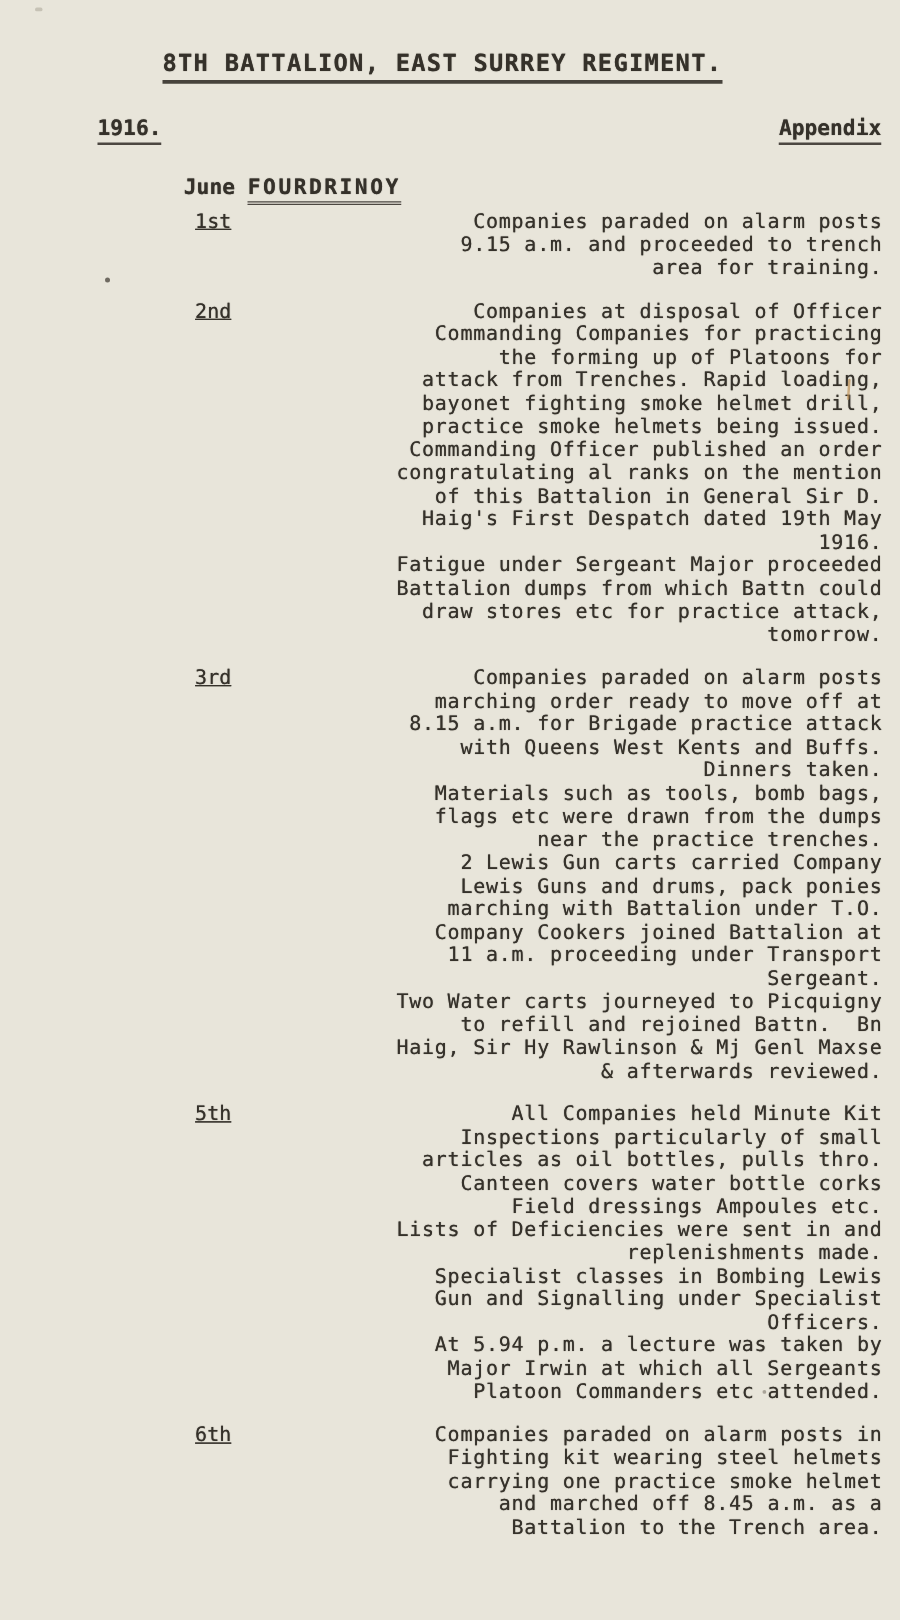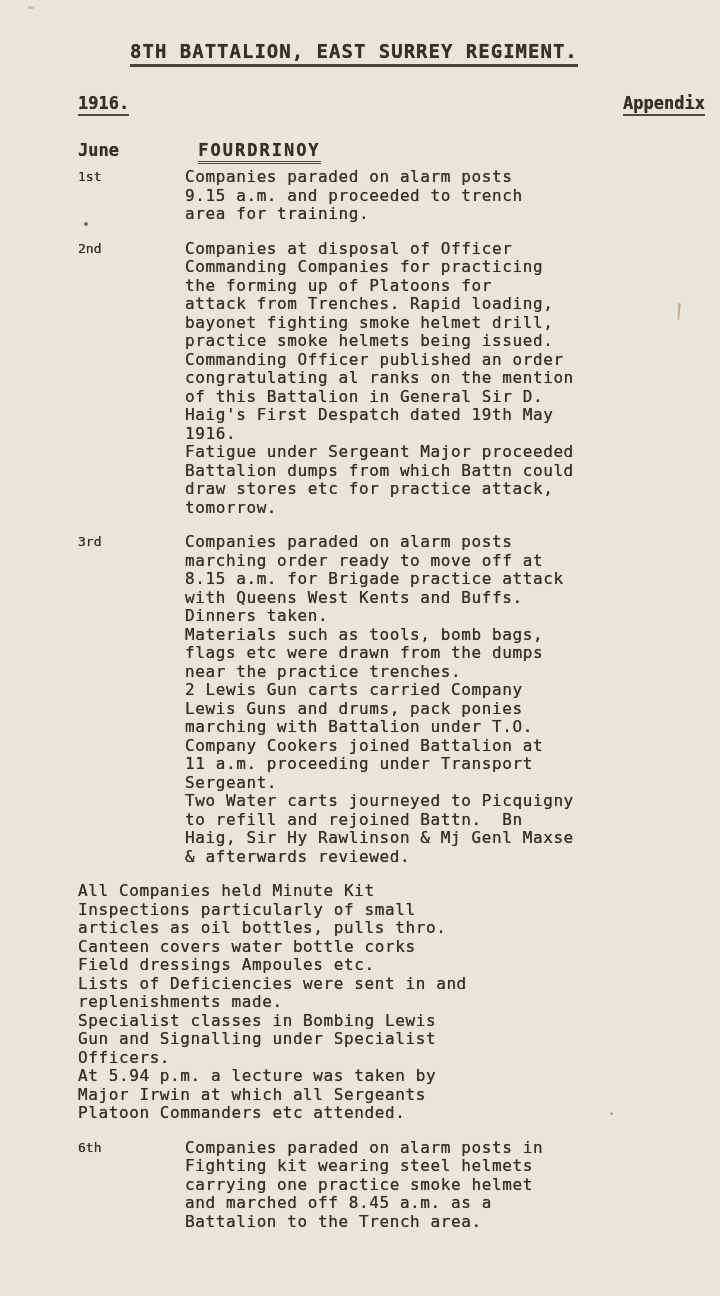--- a/index.html
+++ b/index.html
@@ -11,35 +11,36 @@
     background:
       radial-gradient(ellipse 420px 300px at 85% 3%, rgba(221,214,195,.38), transparent 70%),
       radial-gradient(ellipse 520px 420px at 8% 55%, rgba(224,218,200,.30), transparent 72%),
       radial-gradient(ellipse 640px 520px at 92% 82%, rgba(225,219,202,.30), transparent 72%),
       radial-gradient(ellipse 300px 200px at 30% 95%, rgba(222,216,198,.25), transparent 70%),
       linear-gradient(#f3f0e5, #f1edе0),
       #f2efe4;
     font-family:"DejaVu Sans Mono","Liberation Mono",monospace;
     color:#35312a;
     text-shadow:0 0 0.7px rgba(53,49,42,.85);
+    text-align:right;
   }
   .title{
     position:absolute;left:130px;top:40px;
     font-size:19px;font-weight:bold;letter-spacing:1px;
     border-bottom:3px solid rgba(48,44,38,.88);
     padding-bottom:2px;white-space:pre;
   }
   .year-row{position:absolute;left:78px;top:93px;width:627px;display:flex;justify-content:space-between;font-size:17px;font-weight:bold;}
   .underline{border-bottom:2px solid rgba(48,44,38,.85);padding-bottom:1px;}
   .month-row{position:absolute;left:78px;top:140px;font-size:17px;}
   .month{display:inline-block;width:110px;font-weight:bold;}
   .place{font-weight:bold;letter-spacing:2px;border-bottom:3px double rgba(48,44,38,.85);padding-bottom:1px;}
   .entries{position:absolute;left:78px;top:168px;width:628px;}
   .entry{display:flex;margin-bottom:16px;}
-  .entry .day{flex:none;width:107px;font-size:13px;line-height:18.5px;}
+  .entry .day{flex:none;width:107px;font-size:16px;line-height:18.5px;text-decoration:underline;}
   .entry .body{flex:1;}
   .line{white-space:pre;font-size:16px;line-height:18.5px;letter-spacing:0.6px;}
   
   .speck{position:absolute;border-radius:50%;pointer-events:none;}
   .speck-a{left:84px;top:222px;width:4px;height:4px;background:rgba(60,54,46,.7);}
   .speck-b{left:610px;top:1112px;width:3px;height:3px;background:rgba(90,82,70,.45);}
   .speck-c{left:28px;top:6px;width:6px;height:3px;background:rgba(120,112,96,.3);border-radius:2px;}
   .fiber{
     position:absolute;left:678px;top:303px;width:2px;height:17px;
     background:linear-gradient(#b07b3a,#c89a5e);
@@ -109,20 +110,21 @@
           <div class="line">Company Cookers joined Battalion at</div>
           <div class="line">11 a.m. proceeding under Transport</div>
           <div class="line">Sergeant.</div>
           <div class="line">Two Water carts journeyed to Picquigny</div>
           <div class="line">to refill and rejoined Battn.  Bn</div>
           <div class="line">Haig, Sir Hy Rawlinson &amp; Mj Genl Maxse</div>
           <div class="line">&amp; afterwards reviewed.</div>
         </div>
       </div>
       <div class="entry">
+        <div class="day">5th</div>
         <div class="body">
           <div class="line">All Companies held Minute Kit</div>
           <div class="line">Inspections particularly of small</div>
           <div class="line">articles as oil bottles, pulls thro.</div>
           <div class="line">Canteen covers water bottle corks</div>
           <div class="line">Field dressings Ampoules etc.</div>
           <div class="line">Lists of Deficiencies were sent in and</div>
           <div class="line">replenishments made.</div>
           <div class="line">Specialist classes in Bombing Lewis</div>
           <div class="line">Gun and Signalling under Specialist</div>

